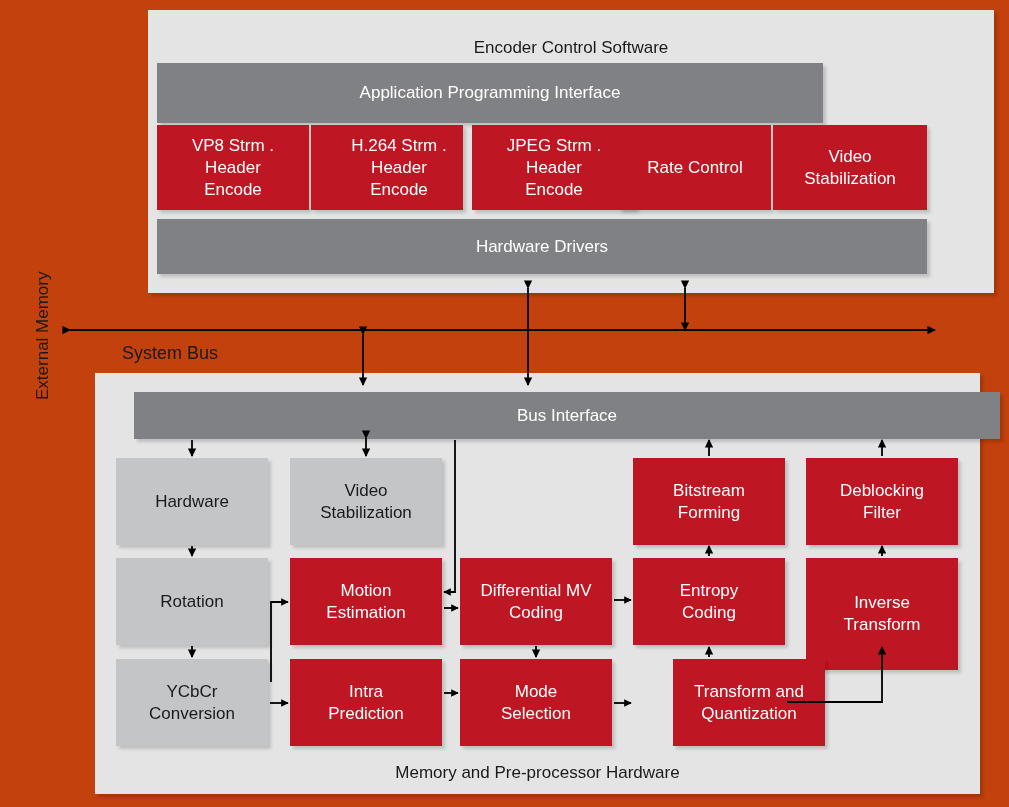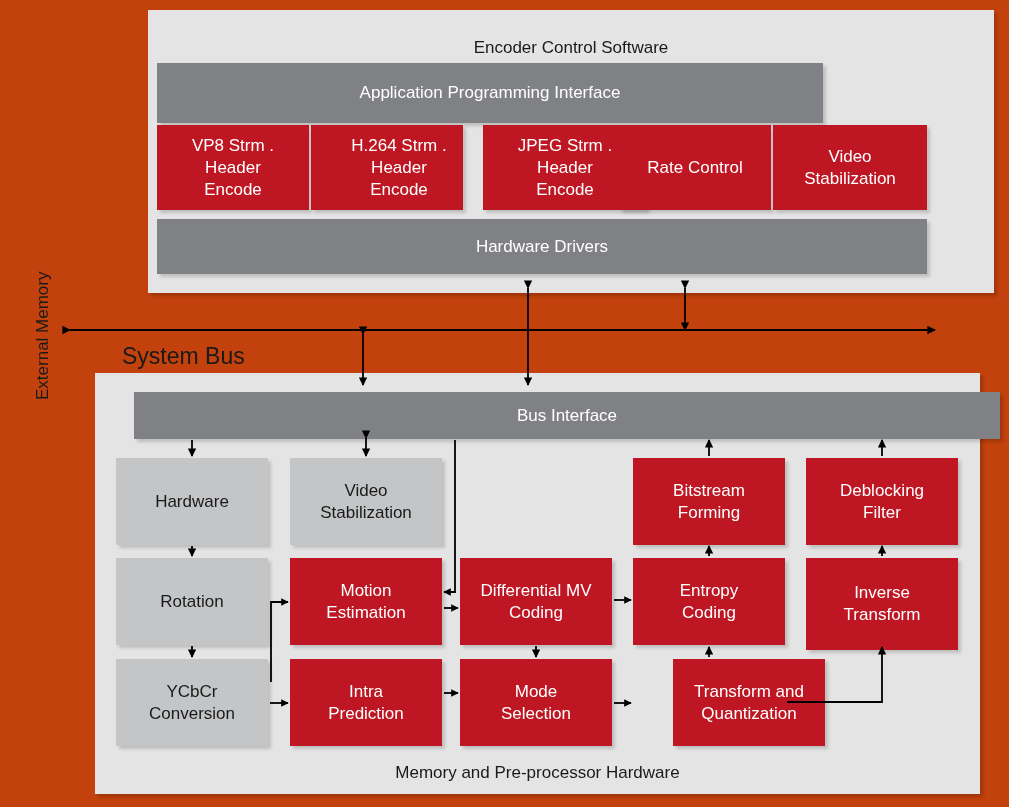--- a/index.html
+++ b/index.html
@@ -60,21 +60,21 @@
     position: absolute;
     color: #1a1a1a;
     font-size: 17px;
     white-space: nowrap;
     transform-origin: 0 0;
     transform: rotate(-90deg);
   }
   .busline-label {
     position: absolute;
     color: #1a1a1a;
-    font-size: 23px;
+    font-size: 18px;
     white-space: nowrap;
     text-align: center;
   }
   svg.arrows {
     position: absolute;
     left: 0;
     top: 0;
     width: 1009px;
     height: 807px;
     pointer-events: none;
@@ -93,21 +93,21 @@
   <div class="blk gray-dark" style="left:157px; top:63px; width:666px; height:60px;">
     <span>Application Programming Interface</span>
   </div>
 
   <div class="blk red" style="left:157px; top:125px; width:152px; height:85px;">
     <span>VP8 Strm .<br>Header<br>Encode</span>
   </div>
   <div class="blk red" style="left:311px; top:125px; width:152px; height:85px;padding-left:24px;">
     <span>H.264 Strm .<br>Header<br>Encode</span>
   </div>
-  <div class="blk red" style="left:483px; top:125px; width:164px; height:85px;">
+  <div class="blk red" style="left:472px; top:125px; width:164px; height:85px;">
     <span>JPEG Strm .<br>Header<br>Encode</span>
   </div>
   <div class="blk red" style="left:619px; top:125px; width:152px; height:85px;">
     <span>Rate Control</span>
   </div>
   <div class="blk red" style="left:773px; top:125px; width:154px; height:85px;">
     <span>Video<br>Stabilization</span>
   </div>
 
   <div class="blk gray-dark" style="left:157px; top:219px; width:770px; height:55px;">
@@ -144,21 +144,21 @@
   </div>
   <div class="blk red" style="left:290px; top:558px; width:152px; height:87px;">
     <span>Motion<br>Estimation</span>
   </div>
   <div class="blk red" style="left:460px; top:558px; width:152px; height:87px;">
     <span>Differential MV<br>Coding</span>
   </div>
   <div class="blk red" style="left:633px; top:558px; width:152px; height:87px;">
     <span>Entropy<br>Coding</span>
   </div>
-  <div class="blk red" style="left:806px; top:558px; width:152px; height:92px;">
+  <div class="blk red" style="left:806px; top:558px; width:152px; height:112px;">
     <span>Inverse<br>Transform</span>
   </div>
 
   <div class="blk gray-light" style="left:116px; top:659px; width:152px; height:87px;">
     <span>YCbCr<br>Conversion</span>
   </div>
   <div class="blk red" style="left:290px; top:659px; width:152px; height:87px;">
     <span>Intra<br>Prediction</span>
   </div>
   <div class="blk red" style="left:460px; top:659px; width:152px; height:87px;">

